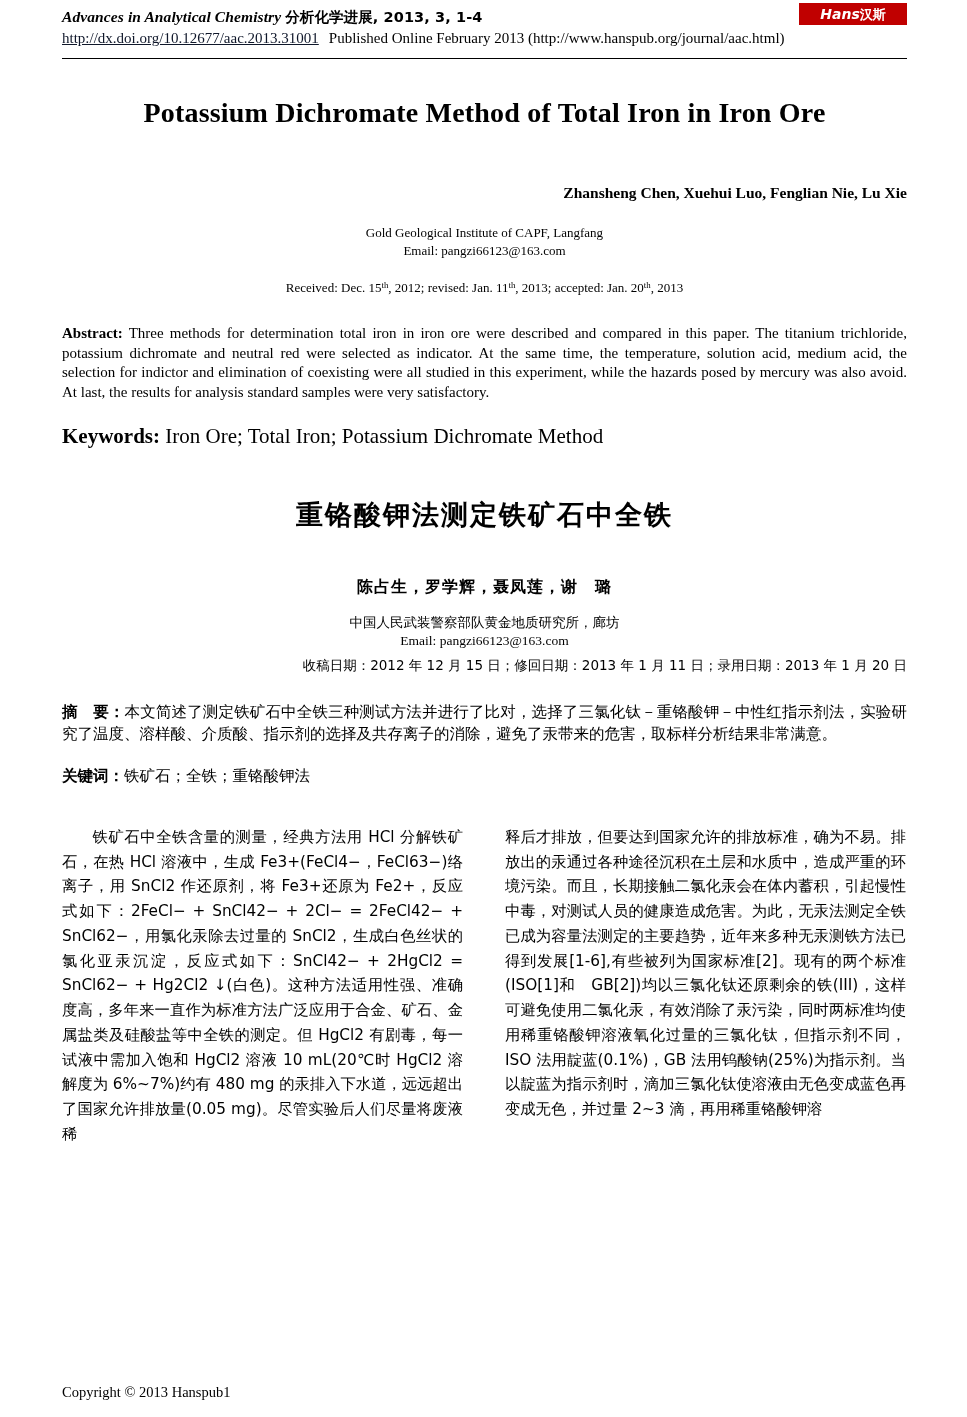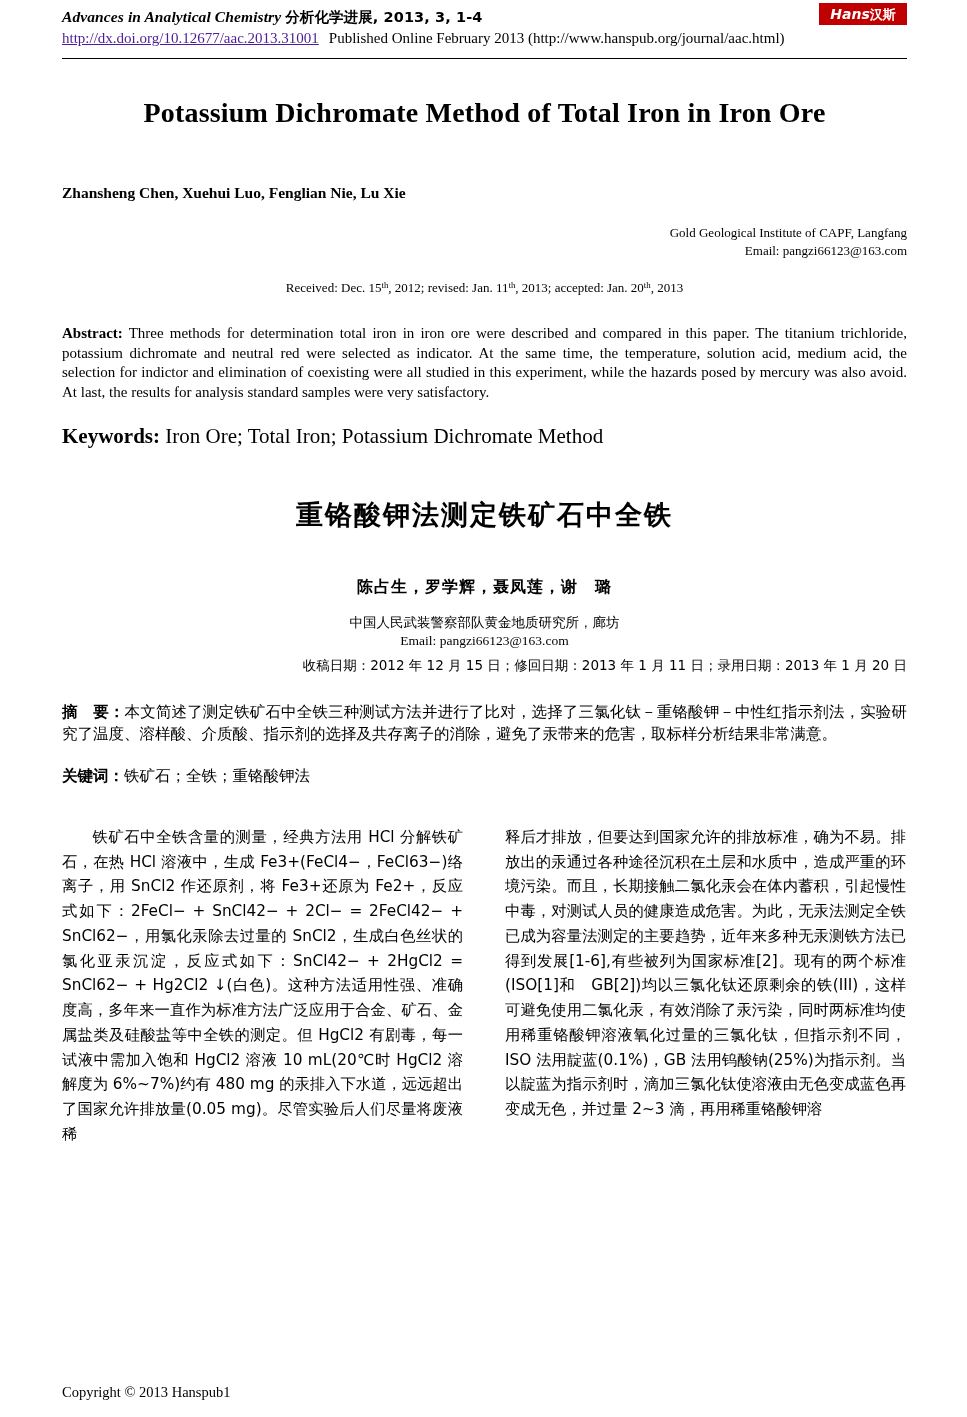--- a/index.html
+++ b/index.html
@@ -45,31 +45,31 @@
     font-style: normal;
     font-family: "DejaVu Sans", sans-serif;
     font-size: 14.5px;
     font-weight: bold;
   }
   .journal-line2 {
     font-size: 15px;
     margin-top: 3px;
   }
   .doi-link {
-    color: #4c1d95;
+    color: #0f172a;
     text-align: center;
   }
   .pub-online {
     margin-left: 10px;
   }
   .hans-logo {
     position: absolute;
     right: 0;
     top: 3px;
-    width: 88px;
+    width: 108px;
     height: 22px;
     background: #c00000;
     color: #ffffff;
     font-family: "DejaVu Sans", sans-serif;
     font-weight: bold;
     font-size: 14px;
     font-style: italic;
     text-align: center;
     line-height: 22px;
     letter-spacing: 0px;
@@ -86,27 +86,27 @@
 
   
   .title-en {
     text-align: center;
     font-size: 28px;
     font-weight: bold;
     margin-top: 38px;
     letter-spacing: 0.2px;
   }
   .authors-en {
-    text-align: left;
+    text-align: right;
     font-size: 15.5px;
     font-weight: bold;
     margin-top: 55px;
   }
   .affil-en {
-    text-align: right;
+    text-align: center;
     font-size: 13px;
     margin-top: 22px;
     line-height: 1.35;
   }
   .dates-en {
     text-align: center;
     font-size: 13px;
     margin-top: 21px;
   }
   sup {

